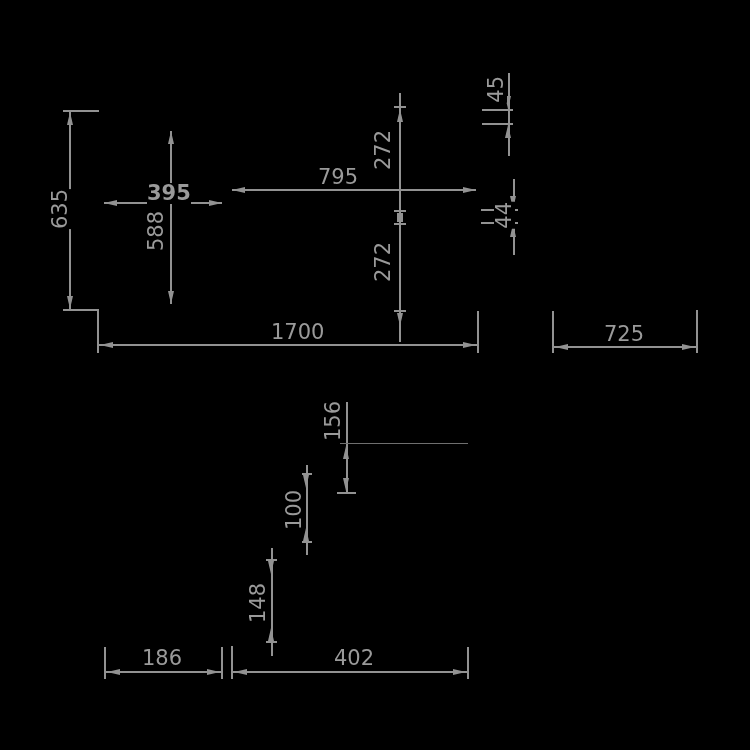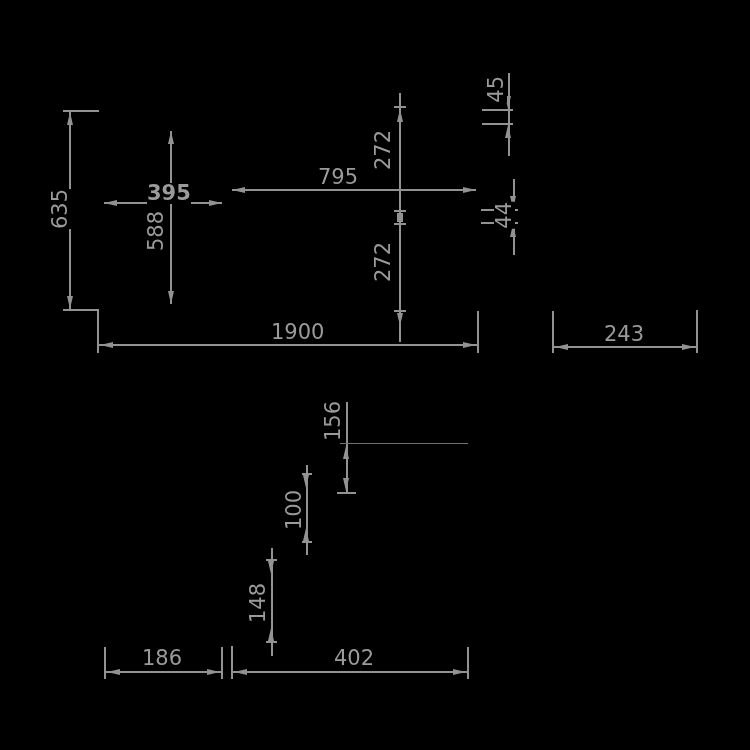--- a/index.html
+++ b/index.html
@@ -77,30 +77,30 @@
     <div class="ar ar-up" style="left:510px;top:224px;"></div>
     <div class="lbl vlbl" style="left:494px;top:202px;">44</div>
   </div>
 
   <div>
     <div class="ln" style="left:97px;top:310px;width:2px;height:43px;"></div>
     <div class="ln" style="left:477px;top:311px;width:2px;height:42px;"></div>
     <div class="ln" style="left:99px;top:344px;width:378px;height:2px;"></div>
     <div class="ar ar-left" style="left:100px;top:342px;"></div>
     <div class="ar ar-right" style="left:463px;top:342px;"></div>
-    <div class="lbl" style="left:271px;top:322px;">1900</div>
+    <div class="lbl" style="left:271px;top:322px;">1700</div>
   </div>
 
   <div>
     <div class="ln" style="left:552px;top:311px;width:2px;height:42px;"></div>
     <div class="ln" style="left:696px;top:310px;width:2px;height:43px;"></div>
     <div class="ln" style="left:554px;top:346px;width:142px;height:2px;"></div>
     <div class="ar ar-left" style="left:555px;top:344px;"></div>
     <div class="ar ar-right" style="left:682px;top:344px;"></div>
-    <div class="lbl" style="left:604px;top:324px;">243</div>
+    <div class="lbl" style="left:604px;top:324px;">725</div>
   </div>
 
   <div>
     <div class="ln" style="left:346px;top:402px;width:2px;height:91px;"></div>
     <div class="ln-thin" style="left:340px;top:443px;width:128px;height:1px;"></div>
     <div class="ar ar-up" style="left:343px;top:446px;"></div>
     <div class="ar ar-down" style="left:343px;top:478px;"></div>
     <div class="ln" style="left:337px;top:492px;width:19px;height:2px;"></div>
     <div class="lbl vlbl" style="left:323px;top:401px;">156</div>
   </div>

